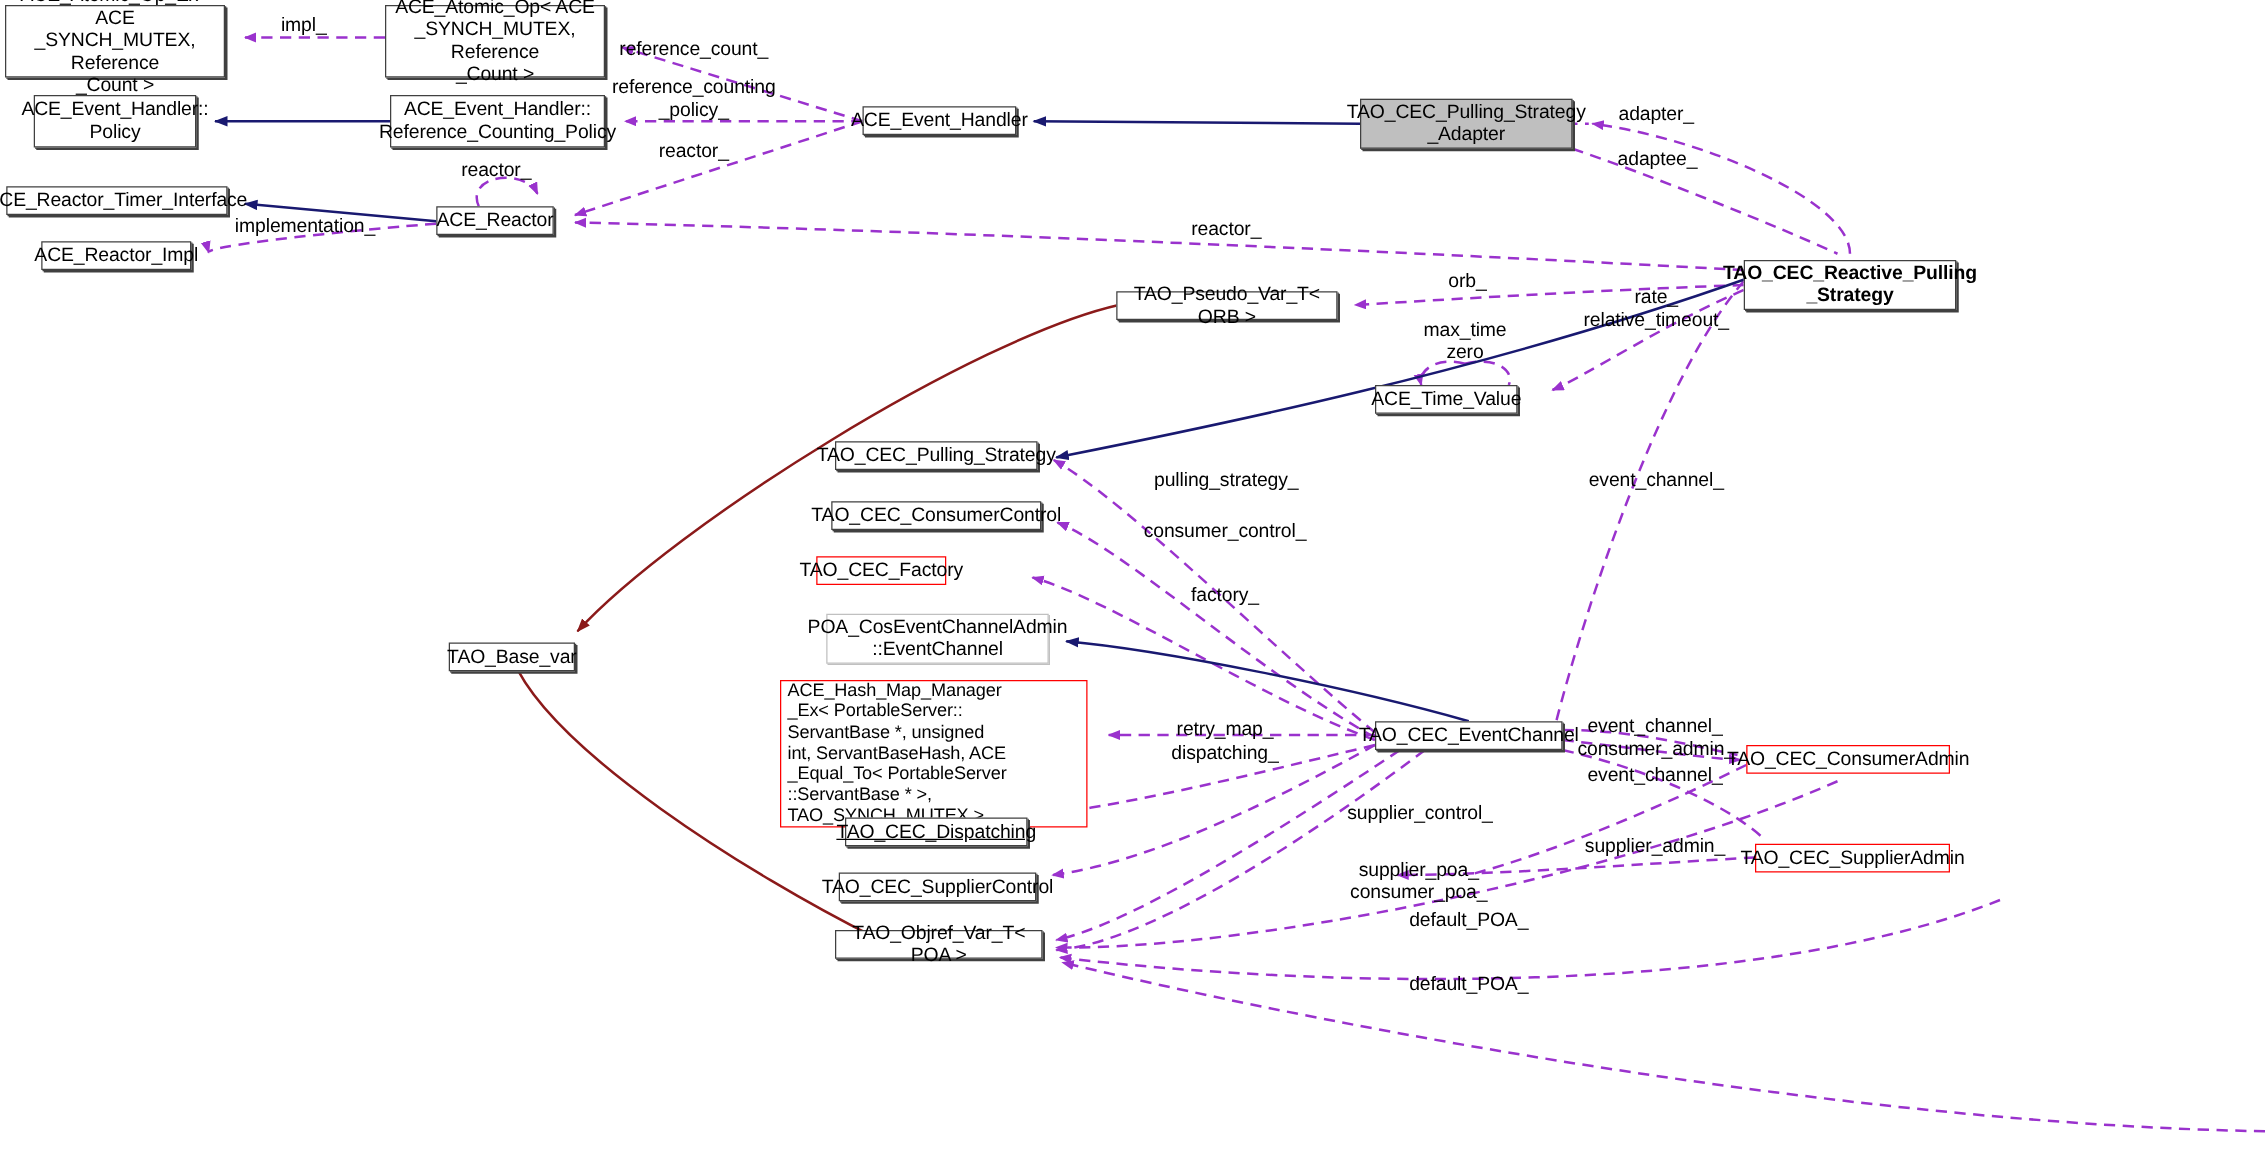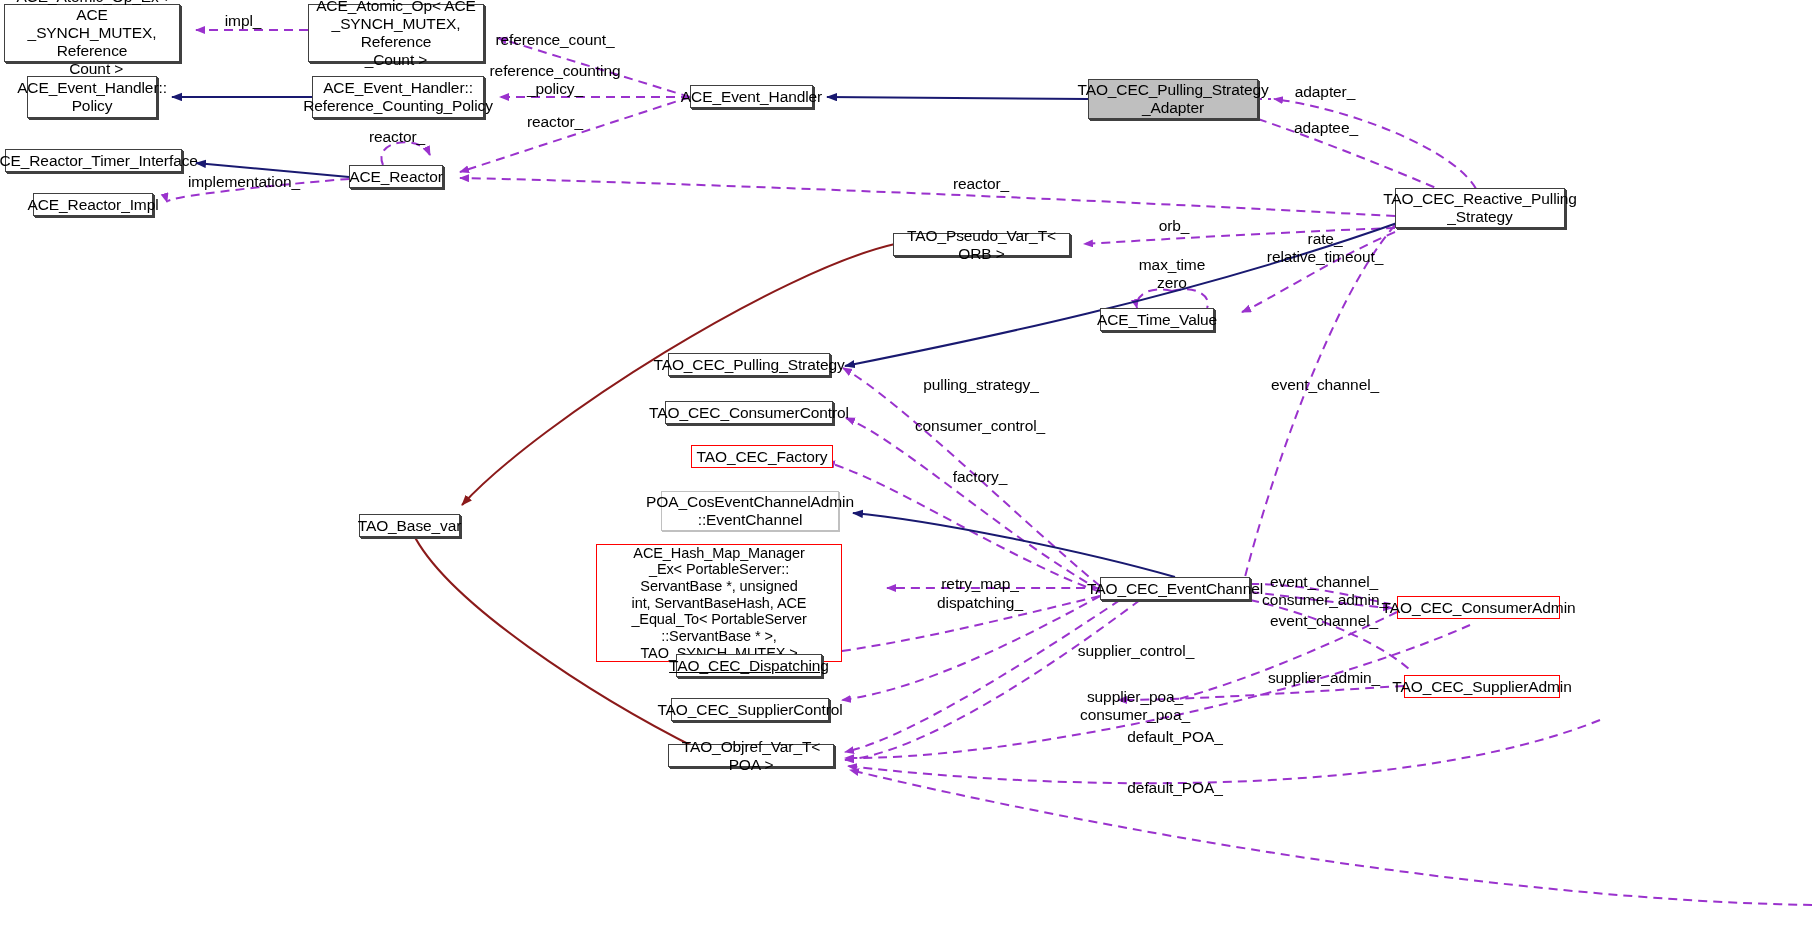--- a/index.html
+++ b/index.html
@@ -152,30 +152,30 @@
   <div class="node solid" style="left:27px;top:76px;width:130px;height:42px;">ACE_Event_Handler::
 Policy</div>
   <div class="node solid" style="left:312px;top:76px;width:172px;height:42px;">ACE_Event_Handler::
 Reference_Counting_Policy</div>
   <div class="node solid" style="left:5px;top:149px;width:177px;height:23px;">ACE_Reactor_Timer_Interface</div>
   <div class="node solid" style="left:349px;top:165px;width:94px;height:23px;">ACE_Reactor</div>
   <div class="node solid" style="left:33px;top:193px;width:120px;height:23px;">ACE_Reactor_Impl</div>
   <div class="node solid" style="left:690px;top:85px;width:123px;height:23px;">ACE_Event_Handler</div>
   <div class="node filled" style="left:1088px;top:79px;width:170px;height:40px;">TAO_CEC_Pulling_Strategy
 _Adapter</div>
-  <div class="node solid" style="left:1395px;top:188px;width:170px;height:40px;">TAO_CEC_Reactive_Pulling
+  <div class="node solid" style="left:1395px;top:208px;width:170px;height:40px;font-weight:bold;">TAO_CEC_Reactive_Pulling
 _Strategy</div>
   <div class="node solid" style="left:893px;top:233px;width:177px;height:23px;">TAO_Pseudo_Var_T&lt; ORB &gt;</div>
   <div class="node solid" style="left:1072px;top:308px;width:114px;height:23px;margin-left:28px;">ACE_Time_Value</div>
   <div class="node solid" style="left:668px;top:353px;width:162px;height:23px;">TAO_CEC_Pulling_Strategy</div>
   <div class="node solid" style="left:665px;top:401px;width:168px;height:23px;">TAO_CEC_ConsumerControl</div>
-  <div class="node red" style="left:691px;top:445px;width:142px;height:23px;text-align:center;">TAO_CEC_Factory</div>
+  <div class="node red" style="left:653px;top:445px;width:104px;height:23px;text-align:center;">TAO_CEC_Factory</div>
   <div class="node grey-thin" style="left:661px;top:491px;width:178px;height:40px;">POA_CosEventChannelAdmin
 ::EventChannel</div>
-  <div class="node red leftalign" style="left:596px;top:544px;width:246px;height:118px;font-size:14.5px;line-height:1.15;text-align:center;">ACE_Hash_Map_Manager
+  <div class="node red leftalign" style="left:624px;top:544px;width:246px;height:118px;font-size:14.5px;line-height:1.15;">ACE_Hash_Map_Manager
 _Ex&lt; PortableServer::
 ServantBase *, unsigned
  int, ServantBaseHash, ACE
 _Equal_To&lt; PortableServer
 ::ServantBase * &gt;, TAO_SYNCH_MUTEX &gt;</div>
   <div class="node solid" style="left:347px;top:514px;width:101px;height:23px;margin-left:12px;">TAO_Base_var</div>
   <div class="node solid" style="left:676px;top:654px;width:146px;height:23px;text-decoration:underline;">TAO_CEC_Dispatching</div>
   <div class="node solid" style="left:671px;top:698px;width:158px;height:23px;">TAO_CEC_SupplierControl</div>
   <div class="node solid" style="left:668px;top:744px;width:166px;height:23px;">TAO_Objref_Var_T&lt; POA &gt;</div>
   <div class="node solid" style="left:1100px;top:577px;width:150px;height:23px;">TAO_CEC_EventChannel</div>

